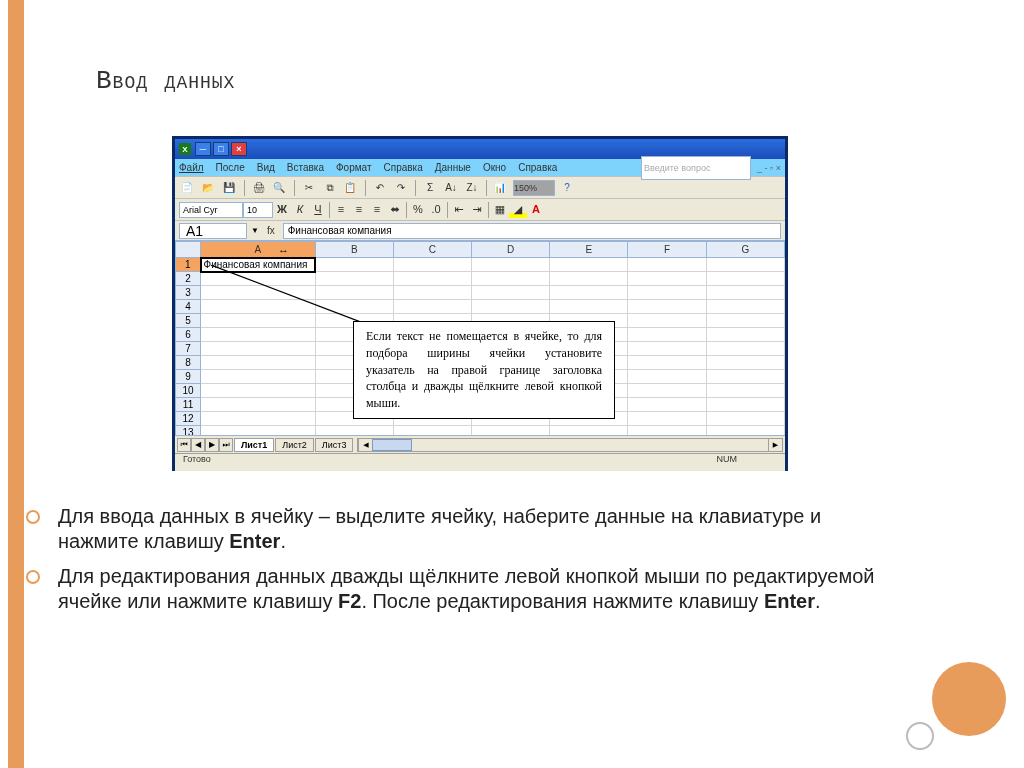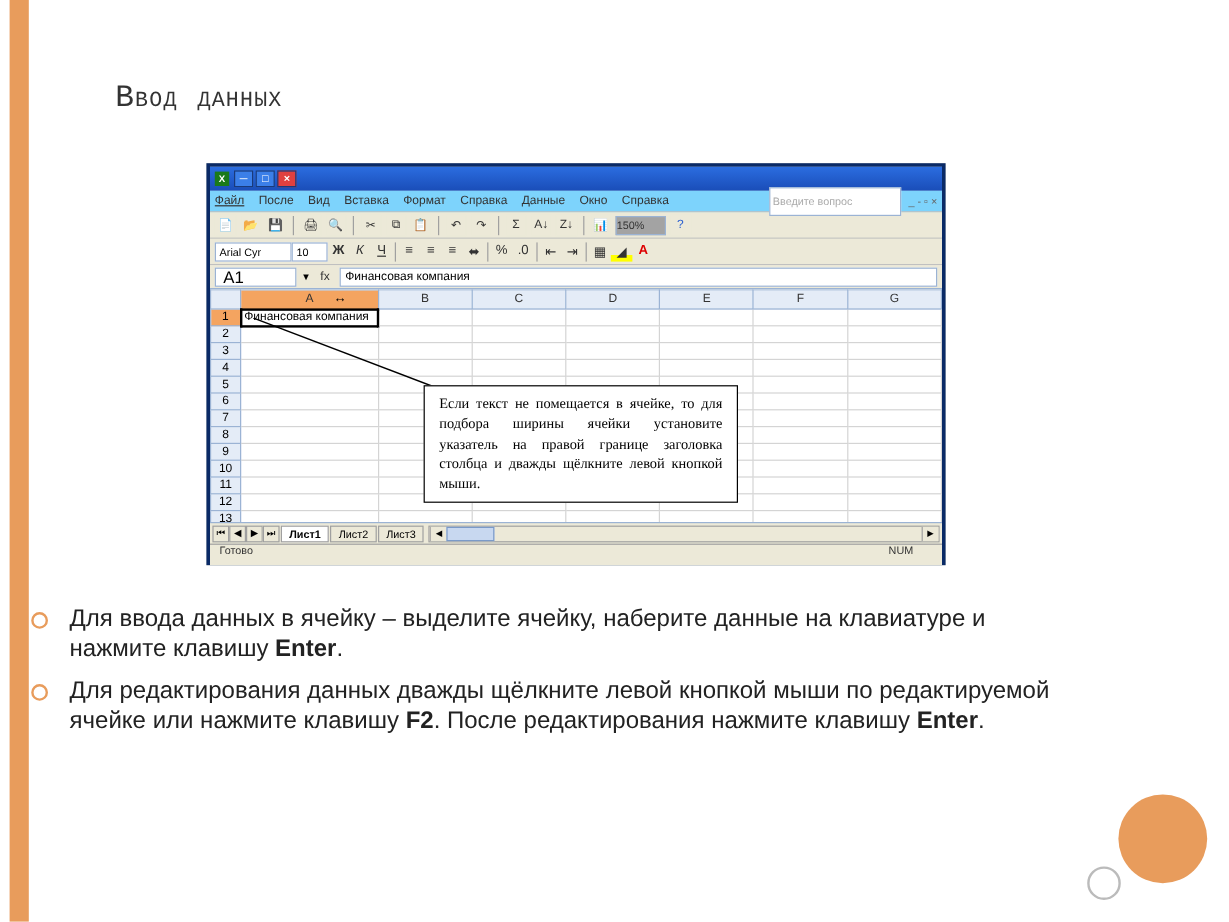--- a/index.html
+++ b/index.html
@@ -45,21 +45,21 @@
 .sheet-tabs{height:18px;background:#ece9d8;display:flex;align-items:center;font-size:9px;border-top:1px solid #9bb3d4}
 .tab-nav{display:flex;gap:0;margin-left:2px}
 .tab-navbtn{width:14px;height:14px;background:#ece9d8;border:1px solid #a0a0a0;display:flex;align-items:center;justify-content:center;font-size:8px}
 .sheet-tab{padding:1px 6px;background:#fff;border:1px solid #a0a0a0;margin-left:1px;font-weight:bold}
 .sheet-tab.inactive{background:#ece9d8;font-weight:normal}
 .hscroll{flex:1;height:14px;background:#ece9d8;border:1px solid #a0a0a0;margin-left:4px;margin-right:2px;display:flex}
 .hscroll-thumb{width:40px;background:#c8d8f0;border:1px solid #7a9ac8;margin-left:0}
 .hscroll-arrow{width:14px;background:#ece9d8;border-left:1px solid #a0a0a0;display:flex;align-items:center;justify-content:center;font-size:7px}
 .status-bar{height:18px;background:#ece9d8;display:flex;align-items:flex-start;padding:0 8px;font-size:9px;color:#333;border-top:1px solid #a0a0a0}
 .status-ready{flex:1}
-.status-num{margin-right:16px}
+.status-num{margin-right:40px}
 .bullets{position:absolute;left:26px;top:504px;width:880px}
 .bullet-item{display:flex;align-items:flex-start;margin-bottom:10px;font-size:20px;line-height:1.25;color:#222}
 .bullet-mark{width:14px;height:14px;border:2px solid #e89c5c;border-radius:50%;margin-right:18px;margin-top:6px;flex-shrink:0}
 .decor-circle{position:absolute;right:18px;bottom:32px;width:74px;height:74px;background:#e89c5c;border-radius:50%}
 .decor-ring{position:absolute;right:90px;bottom:18px;width:28px;height:28px;border:2px solid #bbb;border-radius:50%}
 .col-resize{position:absolute;left:103px;top:2px;font-size:11px;font-weight:bold}
 </style>
 </head>
 <body>
 

